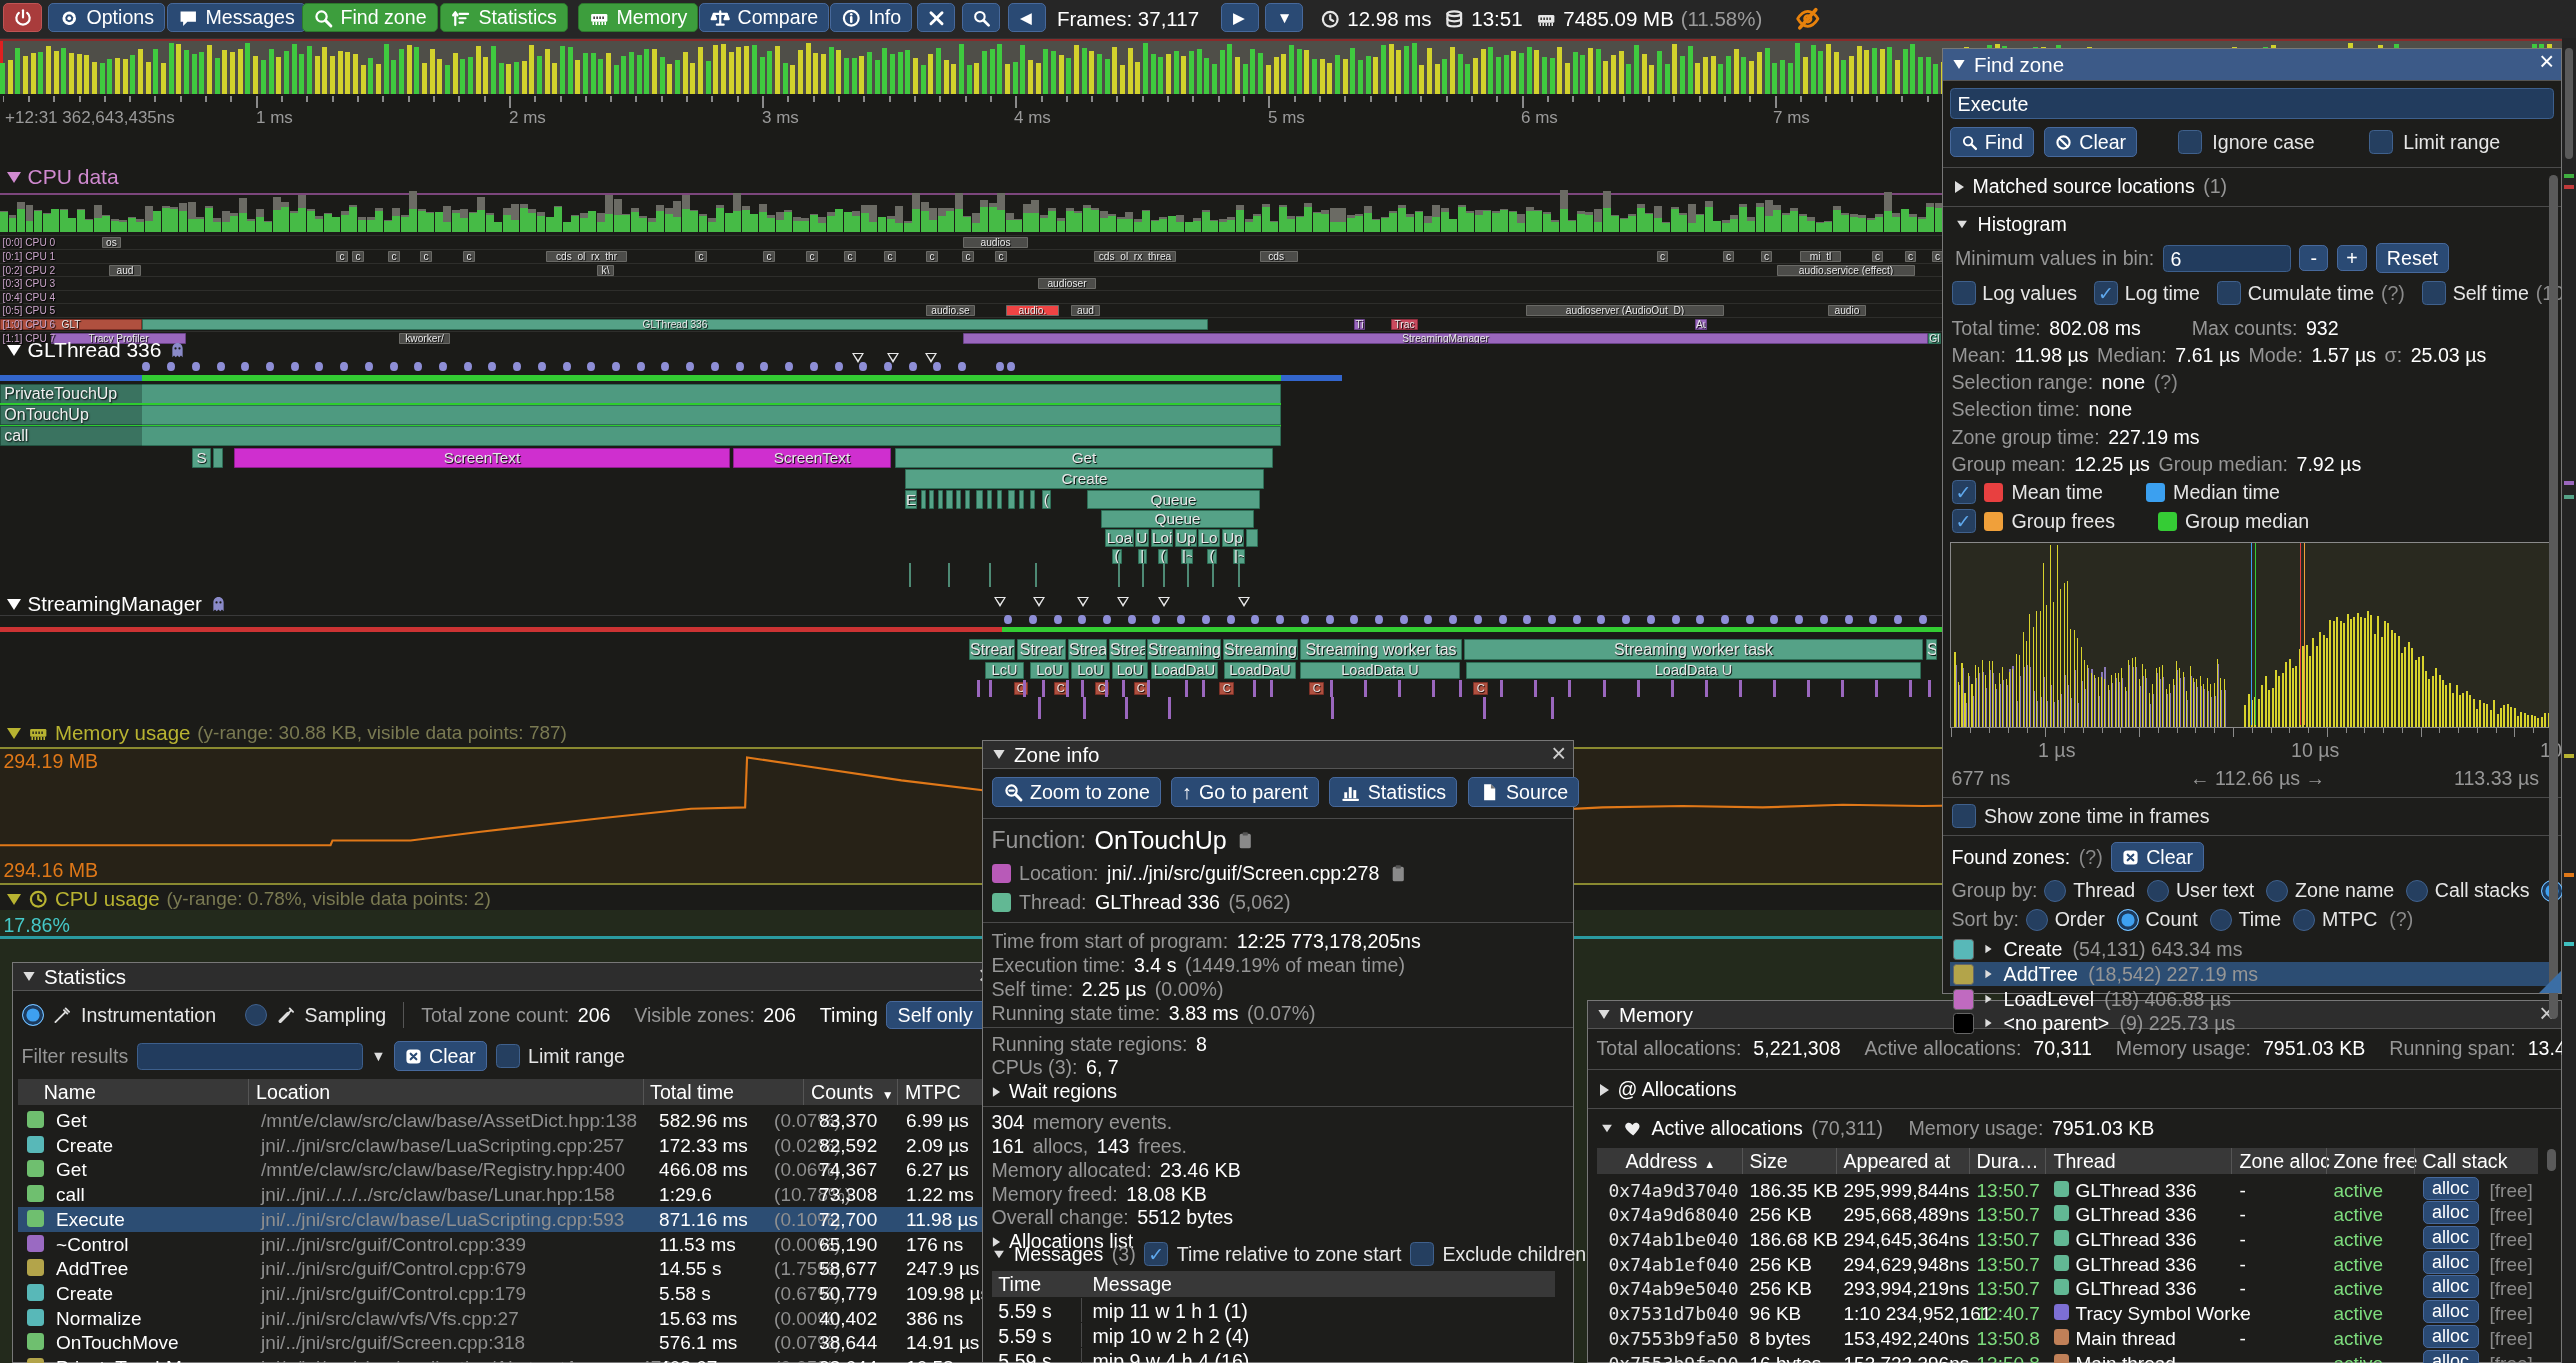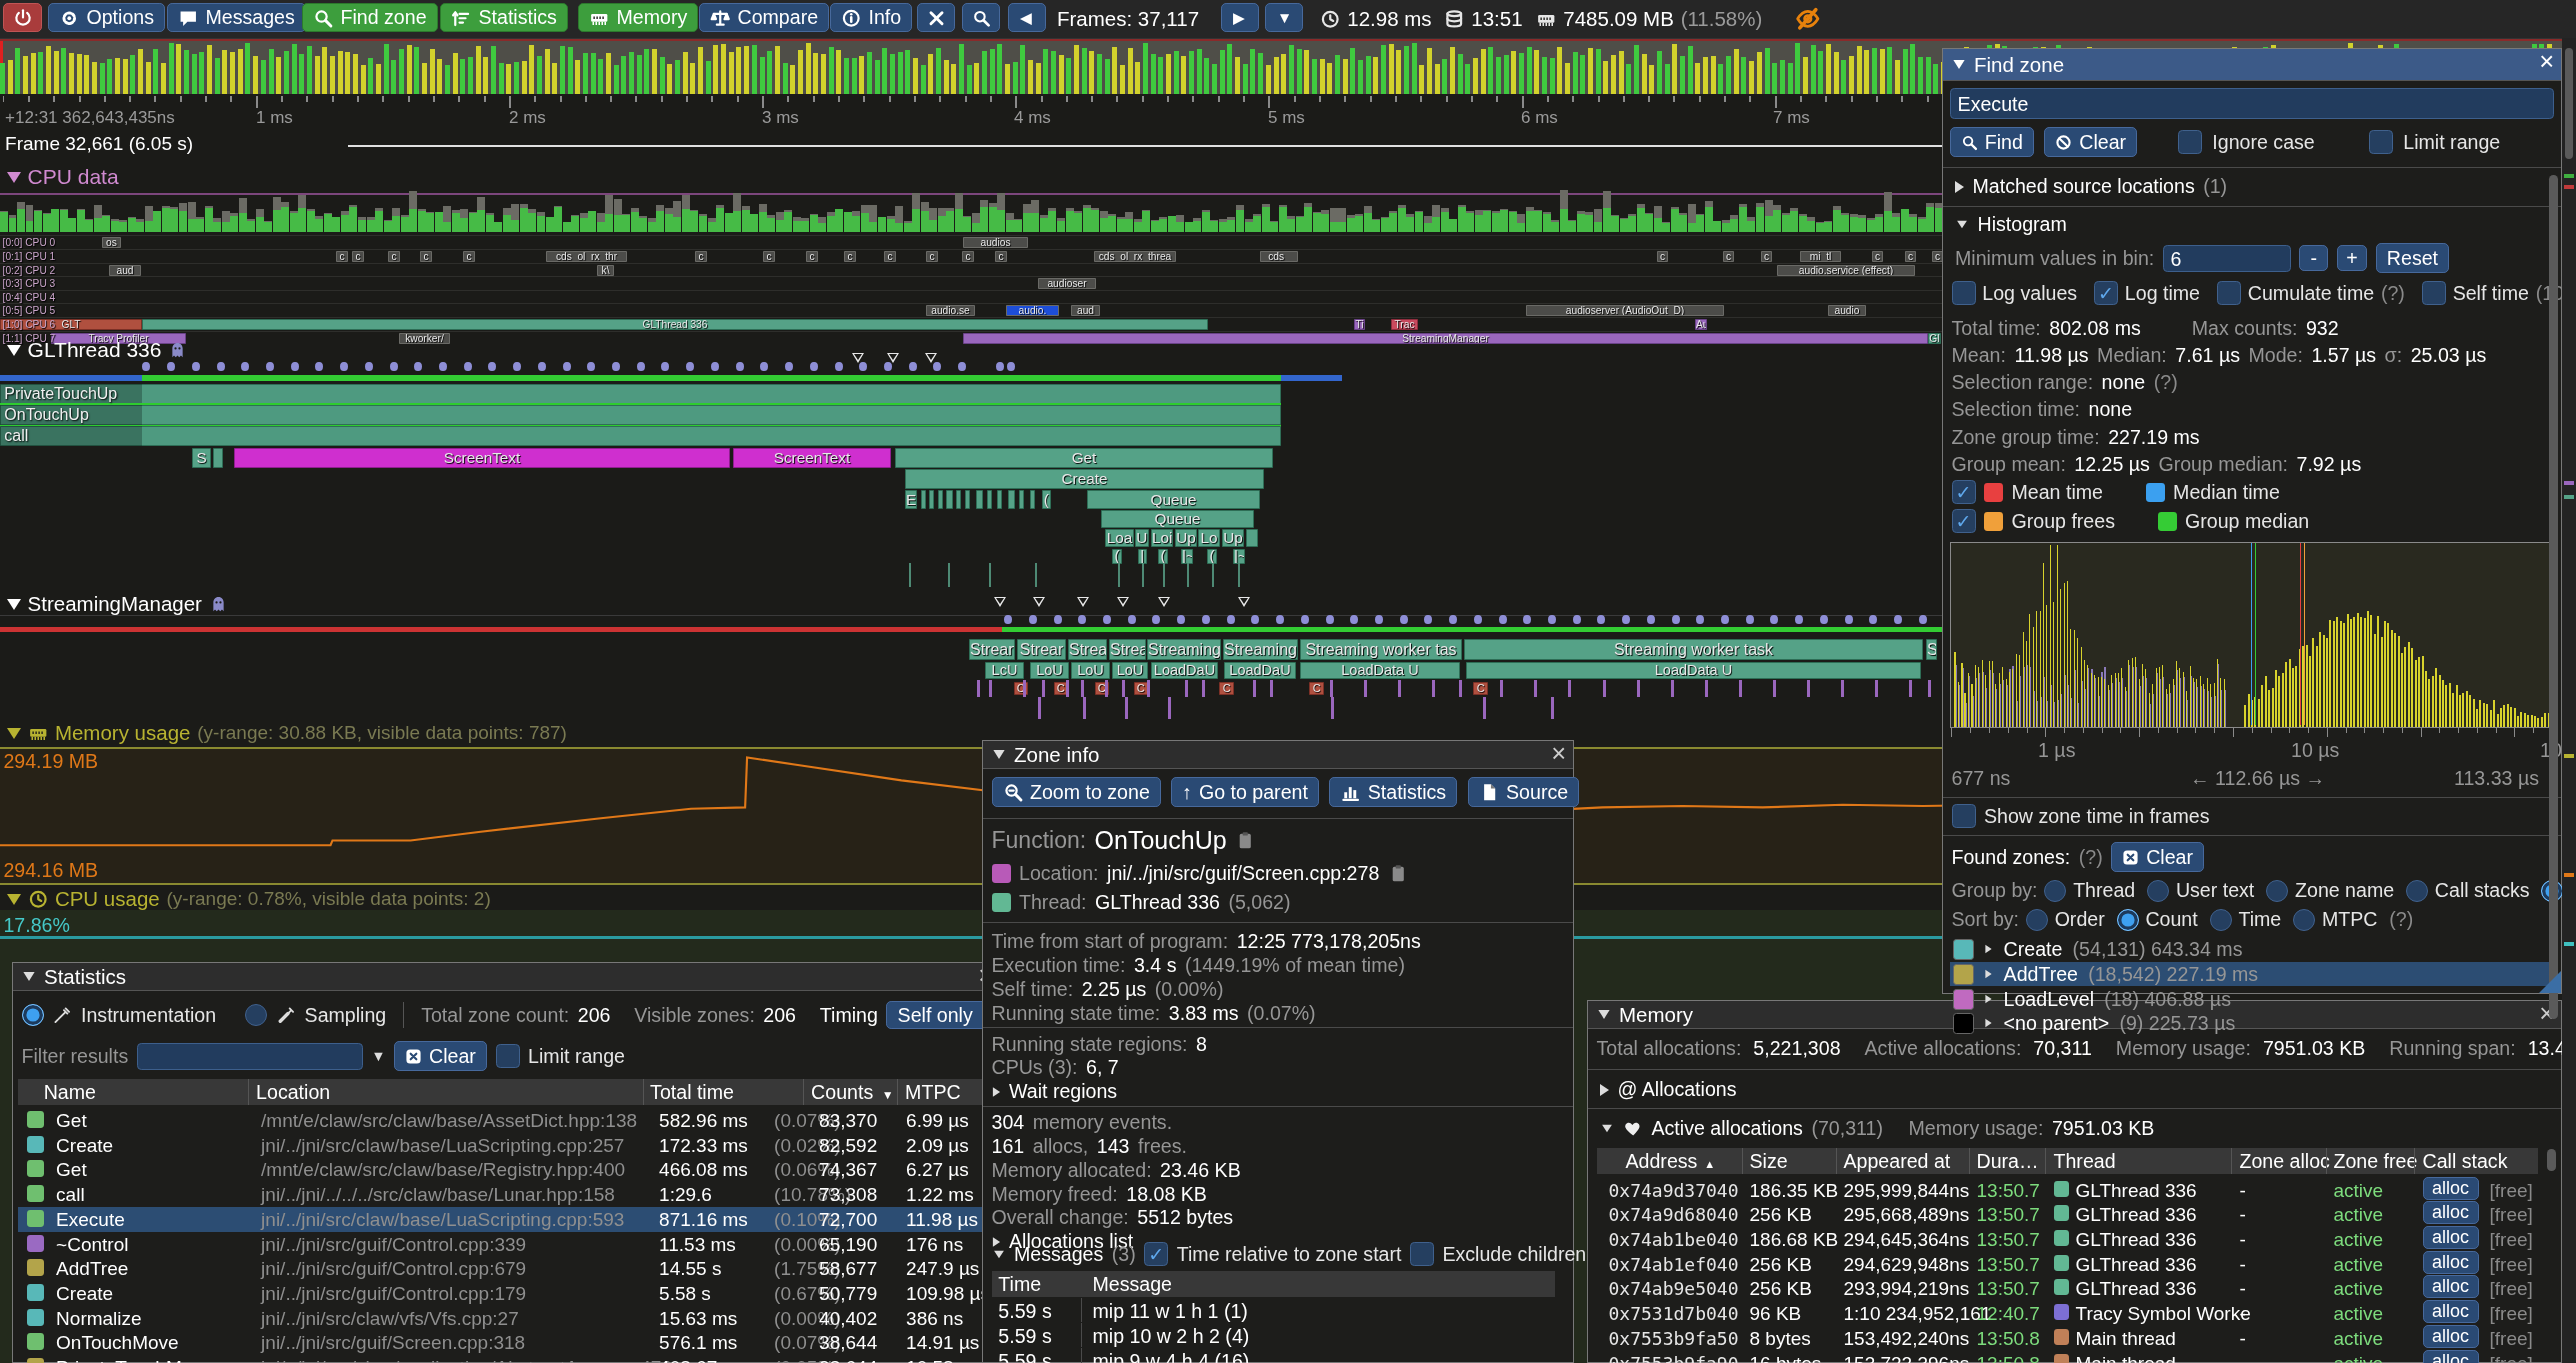--- a/index.html
+++ b/index.html
@@ -630,24 +630,20 @@
       <div style="left: 1977px; top: 1.7px; width: 1.7px; height: 6px; background: rgb(138, 138, 138); position: absolute;"></div>
       <div style="left: 2003px; top: 1.7px; width: 1.7px; height: 6px; background: rgb(138, 138, 138); position: absolute;"></div>
       <div style="left: 256px; top: 13.6px; position: absolute; color: rgb(154, 154, 154); font-size: 17px;">1 ms</div>
       <div style="left: 509px; top: 13.6px; position: absolute; color: rgb(154, 154, 154); font-size: 17px;">2 ms</div>
       <div style="left: 762px; top: 13.6px; position: absolute; color: rgb(154, 154, 154); font-size: 17px;">3 ms</div>
       <div style="left: 1014px; top: 13.6px; position: absolute; color: rgb(154, 154, 154); font-size: 17px;">4 ms</div>
       <div style="left: 1268px; top: 13.6px; position: absolute; color: rgb(154, 154, 154); font-size: 17px;">5 ms</div>
       <div style="left: 1521px; top: 13.6px; position: absolute; color: rgb(154, 154, 154); font-size: 17px;">6 ms</div>
       <div style="left: 1773px; top: 13.6px; position: absolute; color: rgb(154, 154, 154); font-size: 17px;">7 ms</div>
     </div>
-  <div class="framerow">
-    <span class="abs nw" style="left:5.1px;top:3.4px;font-size:19px;color:#fff;">Frame 32,661 (6.05 s)</span>
-    <div class="abs" style="left:348px;top:15.3px;width:2228px;height:1.7px;background:#e0e0e0;"></div>
-  </div>
 
   <div class="sechead" style="left:6.8px;top:165px;color:#d08ad0;">
     <span class="tri-d"></span>
       <span>CPU data</span>
   </div>
   <div class="abs" style="left:0;top:193px;width:2576px;height:1.7px;background:#7c467c;"></div>
   <div id="cpuband" class="abs" style="left:0;top:198px;width:2003px;height:34px;">
       <div style="left: 0px; bottom: 0px; width: 7.7px; height: 21.4px; background: rgb(107, 107, 100); position: absolute;"></div>
       <div style="left: 0px; bottom: 0px; width: 7.7px; height: 20px; background: rgb(70, 187, 70); position: absolute;"></div>
       <div style="left: 8.5px; bottom: 0px; width: 7.7px; height: 17px; background: rgb(107, 107, 100); position: absolute;"></div>
@@ -1159,21 +1155,21 @@
       </div>
       <div style="left: 0px; top: 276px; width: 2576px; height: 13.6px; position: absolute; border-top: 0.9px solid rgb(46, 46, 43);">
         <div class="zone" style="left: 1038px; top: 0.9px; width: 58px; height: 11px; background: rgb(76, 76, 73); border: 0.9px solid rgb(106, 106, 102); font-size: 10.2px; line-height: 9.4px; position: absolute;">audioser</div>
         <div style="left: 2.6px; top: 0.9px; position: absolute; z-index: 3; color: rgb(201, 164, 201); font-size: 10.2px; white-space: nowrap; text-shadow: rgb(0, 0, 0) 0.9px 0.9px 0.9px;">[0:3] CPU 3</div>
       </div>
       <div style="left: 0px; top: 290px; width: 2576px; height: 13.6px; position: absolute; border-top: 0.9px solid rgb(46, 46, 43);">
         <div style="left: 2.6px; top: 0.9px; position: absolute; z-index: 3; color: rgb(201, 164, 201); font-size: 10.2px; white-space: nowrap; text-shadow: rgb(0, 0, 0) 0.9px 0.9px 0.9px;">[0:4] CPU 4</div>
       </div>
       <div style="left: 0px; top: 303px; width: 2576px; height: 13.6px; position: absolute; border-top: 0.9px solid rgb(46, 46, 43);">
         <div class="zone" style="left: 926px; top: 0.9px; width: 49px; height: 11px; background: rgb(76, 76, 73); border: 0.9px solid rgb(106, 106, 102); font-size: 10.2px; line-height: 9.4px; position: absolute;">audio.se</div>
-        <div class="zone" style="left: 1006px; top: 0.9px; width: 53px; height: 11px; background: #1d4ed8; border: 0.9px solid rgb(106, 106, 102); font-size: 10.2px; line-height: 9.4px; position: absolute;">audio.</div>
+        <div class="zone" style="left: 1006px; top: 0.9px; width: 53px; height: 11px; background: #ef4444; border: 0.9px solid rgb(106, 106, 102); font-size: 10.2px; line-height: 9.4px; position: absolute;">audio.</div>
         <div class="zone" style="left: 1071px; top: 0.9px; width: 29px; height: 11px; background: rgb(76, 76, 73); border: 0.9px solid rgb(106, 106, 102); font-size: 10.2px; line-height: 9.4px; position: absolute;">aud</div>
         <div class="zone" style="left: 1526px; top: 0.9px; width: 198px; height: 11px; background: rgb(76, 76, 73); border: 0.9px solid rgb(106, 106, 102); font-size: 10.2px; line-height: 9.4px; position: absolute;">audioserver (AudioOut_D)</div>
         <div class="zone" style="left: 1828px; top: 0.9px; width: 38px; height: 11px; background: rgb(76, 76, 73); border: 0.9px solid rgb(106, 106, 102); font-size: 10.2px; line-height: 9.4px; position: absolute;">audio</div>
         <div style="left: 2.6px; top: 0.9px; position: absolute; z-index: 3; color: rgb(201, 164, 201); font-size: 10.2px; white-space: nowrap; text-shadow: rgb(0, 0, 0) 0.9px 0.9px 0.9px;">[0:5] CPU 5</div>
       </div>
       <div style="left: 0px; top: 317px; width: 2576px; height: 13.6px; position: absolute; border-top: 0.9px solid rgb(46, 46, 43);">
         <div class="zone" style="left: 0px; top: 0.9px; width: 142px; height: 11px; background: rgb(176, 80, 63); border: 0.9px solid rgb(124, 48, 38); font-size: 10.2px; line-height: 9.4px; position: absolute;">GLT</div>
         <div class="zone" style="left: 142px; top: 0.9px; width: 1066px; height: 11px; background: rgb(85, 162, 135); border: 0.9px solid rgb(46, 110, 86); font-size: 10.2px; line-height: 9.4px; position: absolute;">GLThread 336</div>
         <div class="zone" style="left: 1354px; top: 0.9px; width: 11px; height: 11px; background: rgb(154, 103, 189); border: 0.9px solid rgb(106, 67, 136); font-size: 10.2px; line-height: 9.4px; position: absolute;">Ti</div>
         <div class="zone" style="left: 1391px; top: 0.9px; width: 27px; height: 11px; background: rgb(201, 74, 94); border: 0.9px solid rgb(143, 45, 61); font-size: 10.2px; line-height: 9.4px; position: absolute;">Trac</div>

